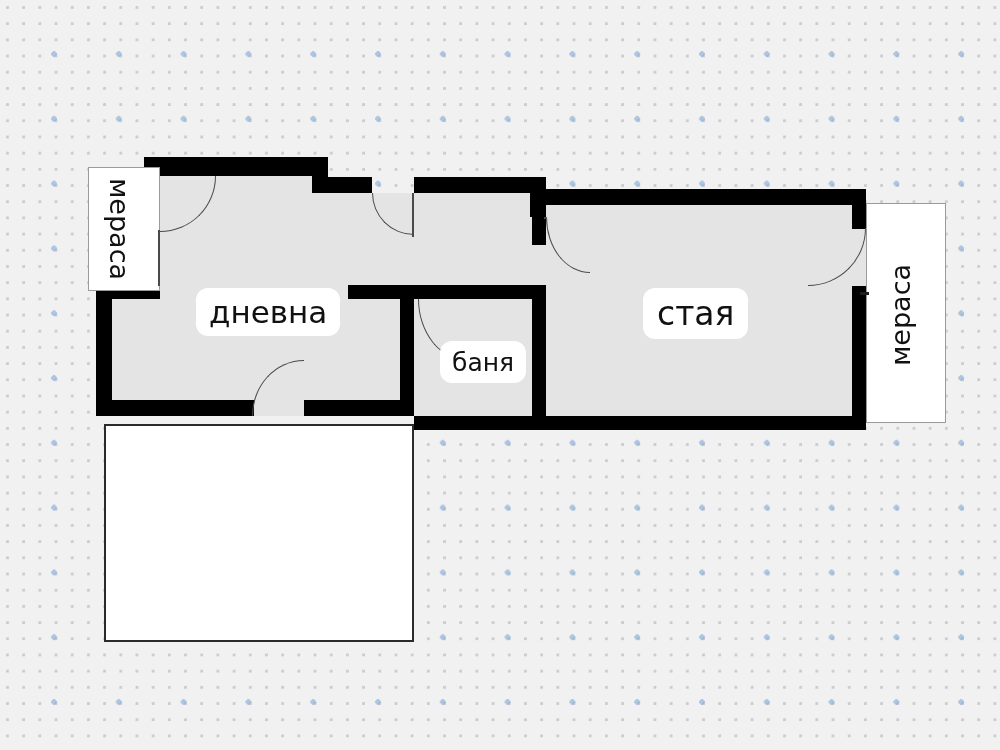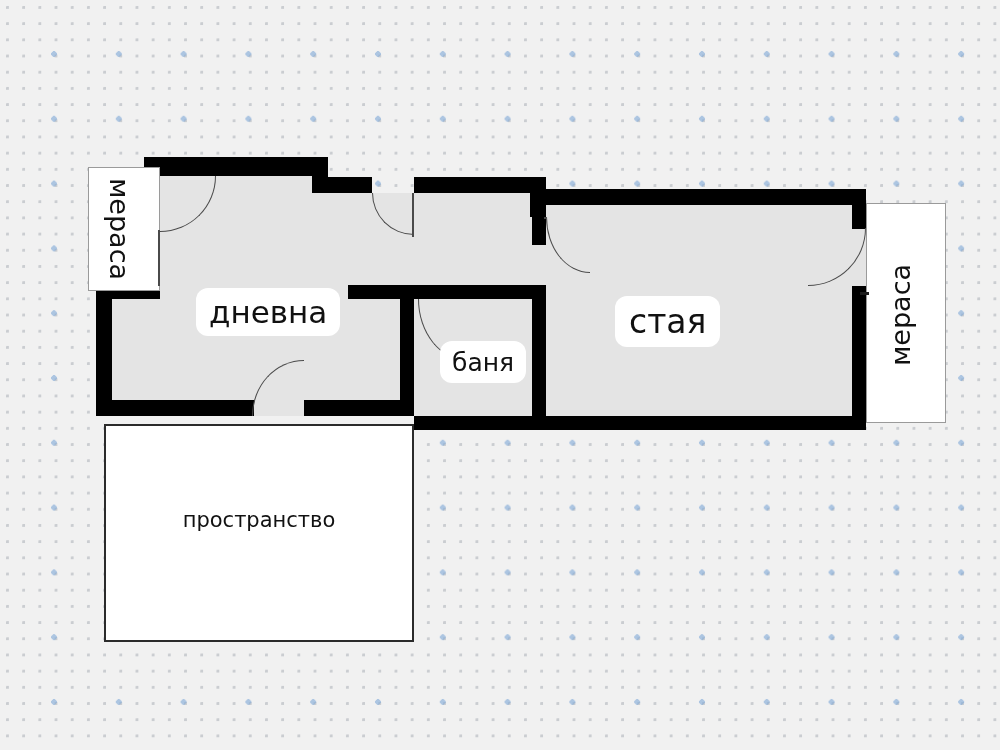--- a/index.html
+++ b/index.html
@@ -173,21 +173,20 @@
 
   <div class="watermark">
     <div class="wm-circle"></div>
     <div class="wm-a">А</div>
     <div class="wm-word">АДРЕС</div>
     <div class="wm-sub">address.bg</div>
   </div>
 
   <div class="outline-box" style="left:104px; top:424px; width:310px; height:218px;"></div>
   <div class="plain-label" style="left:104px; top:505px; width:310px;">
-    <div>пространство</div>
   </div>
 
   <div class="room-fill" style="left:112px; top:176px; width:213px; height:240px;"></div>
   <div class="room-fill" style="left:325px; top:193px; width:87px; height:223px;"></div>
 
   <div class="room-fill" style="left:412px; top:193px; width:134px; height:223px;"></div>
 
   <div class="room-fill" style="left:546px; top:205px; width:320px; height:211px;"></div>
 
   <div class="wall" style="left:152px; top:157px; width:176px; height:19px;"></div>
@@ -241,15 +240,15 @@
   <div class="door-arc arc-bl" style="left:418px; top:299px; width:50px; height:62px;"></div>
 
   <div class="door-arc arc-tl" style="left:252px; top:360px; width:52px; height:56px;"></div>
 
   <div class="door-arc arc-br" style="left:808px; top:228px; width:58px; height:58px;"></div>
 
   <div class="label-chip chip-dnevna" style="left:196px; top:288px; height:42px;">дневна</div>
 
   <div class="label-chip chip-banya" style="left:440px; top:341px; height:36px;">баня</div>
 
-  <div class="label-chip chip-staya" style="left:615px; top:288px; height:45px;margin-top:8px;">стая</div>
+  <div class="label-chip chip-staya" style="left:643px; top:288px; height:45px;">стая</div>
 
 </div>
 
 </body></html>

